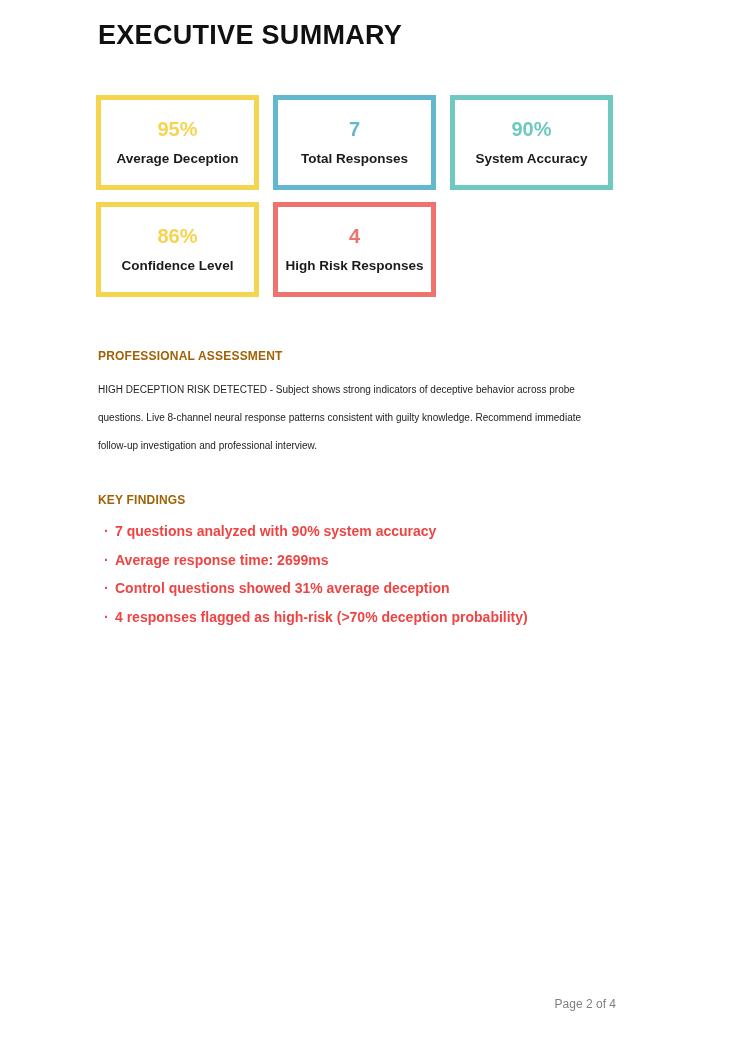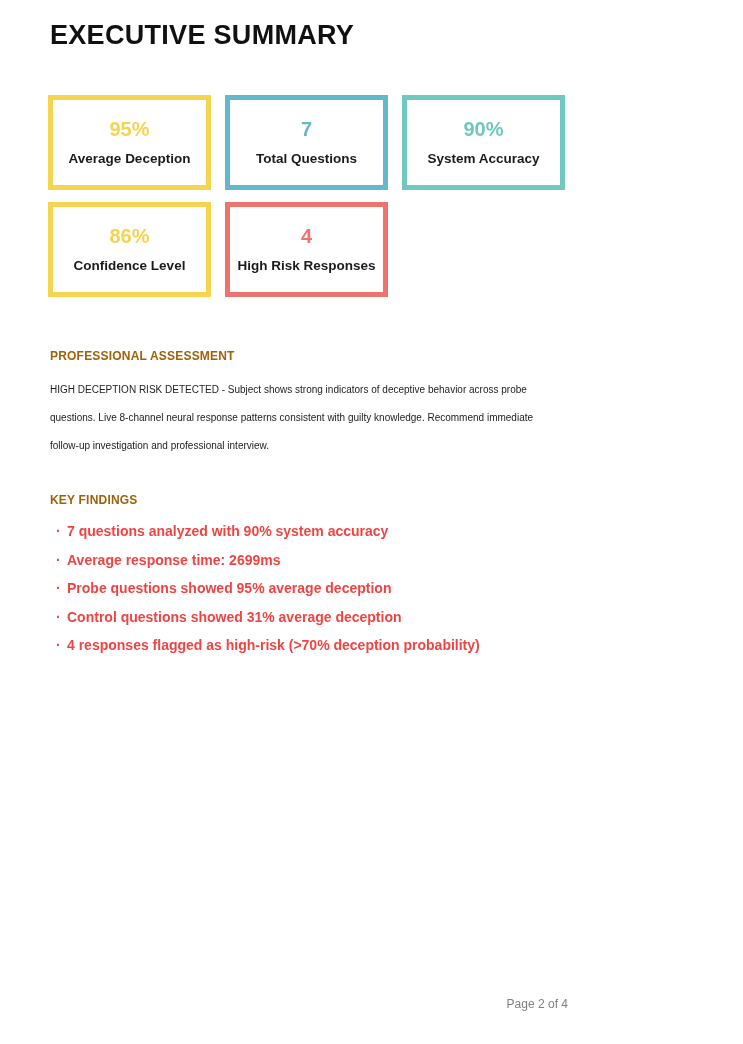--- a/index.html
+++ b/index.html
@@ -5,20 +5,21 @@
   html, body { margin: 0; padding: 0; background: #ffffff; }
   .page {
     position: relative;
     width: 611px;
     height: 1044px;
     background: #ffffff;
     font-family: "Liberation Sans", sans-serif;
     color: #1b1b1b;
     overflow: hidden;
     box-sizing: border-box;
+    margin-left: 48px;
   }
   .page-title {
     margin: 0;
     padding: 20px 50px 0 50px;
     font-size: 27px;
     font-weight: bold;
     letter-spacing: 0.3px;
     color: #111111;
   }
   .cards {
@@ -92,21 +93,21 @@
 
   <h1 class="page-title">EXECUTIVE SUMMARY</h1>
 
   <div class="cards">
     <div class="card" style="border-color: rgb(245, 212, 80);">
       <div class="card-value" style="color: rgb(245, 212, 80);">95%</div>
       <div class="card-label">Average Deception</div>
     </div>
     <div class="card" style="border-color: rgb(99, 184, 206);">
       <div class="card-value" style="color: rgb(99, 184, 206);">7</div>
-      <div class="card-label">Total Questions</div>
+      <div class="card-label">Total Responses</div>
     </div>
     <div class="card" style="border-color: rgb(112, 201, 190);">
       <div class="card-value" style="color: rgb(112, 201, 190);">90%</div>
       <div class="card-label">System Accuracy</div>
     </div>
     <div class="card" style="border-color: rgb(245, 212, 80);">
       <div class="card-value" style="color: rgb(245, 212, 80);">86%</div>
       <div class="card-label">Confidence Level</div>
     </div>
     <div class="card" style="border-color: rgb(238, 115, 110);">
@@ -118,21 +119,20 @@
   <div class="section">
     <h2 class="section-heading assessment-heading">PROFESSIONAL ASSESSMENT</h2>
     <p class="assessment-body">HIGH DECEPTION RISK DETECTED - Subject shows strong indicators of deceptive behavior across probe questions. Live 8-channel neural response patterns consistent with guilty knowledge. Recommend immediate follow-up investigation and professional interview.</p>
   </div>
 
   <div class="section">
     <h2 class="section-heading findings-heading">KEY FINDINGS</h2>
     <ul class="findings-list">
       <li>7 questions analyzed with 90% system accuracy</li>
       <li>Average response time: 2699ms</li>
-      <li>Probe questions showed 95% average deception</li>
       <li>Control questions showed 31% average deception</li>
       <li>4 responses flagged as high-risk (&gt;70% deception probability)</li>
     </ul>
   </div>
 
   <div class="page-footer">Page 2 of 4</div>
 
 </div>
 
 </body></html>

